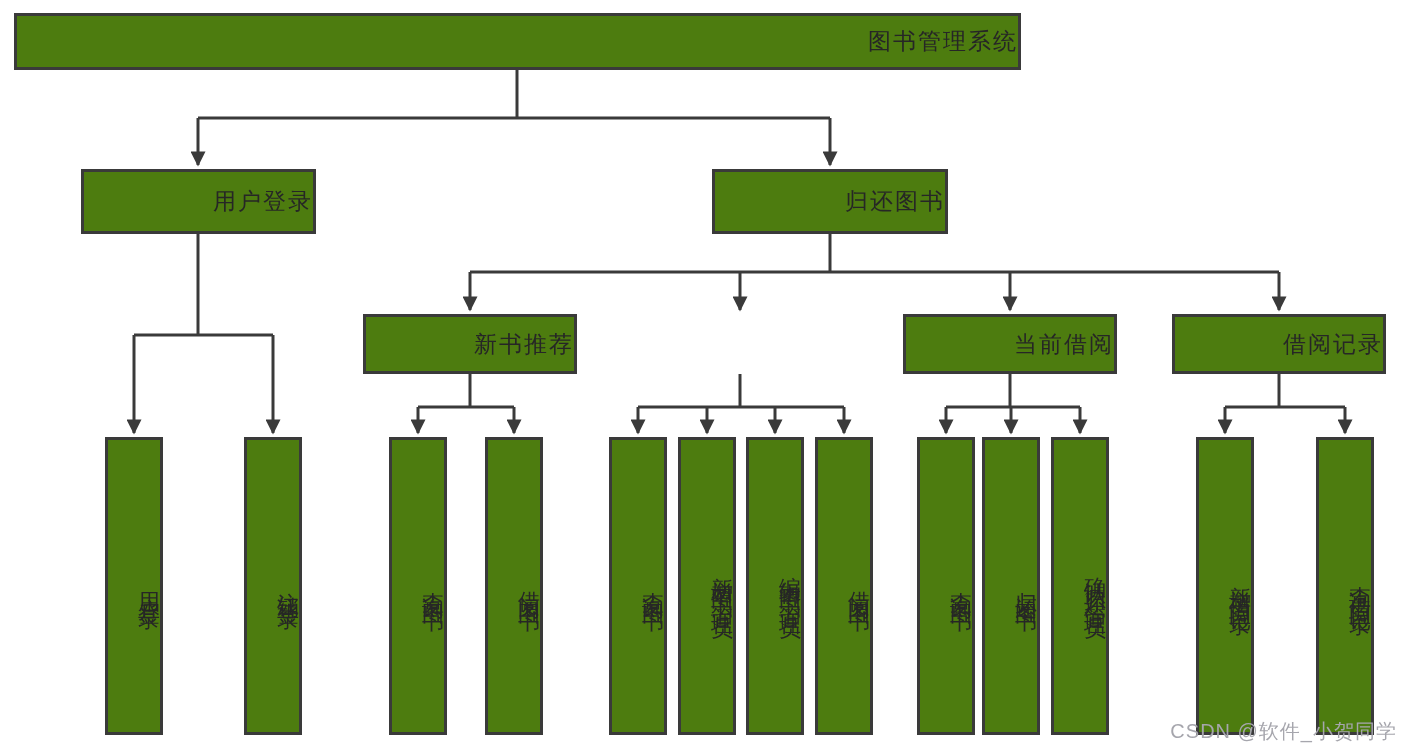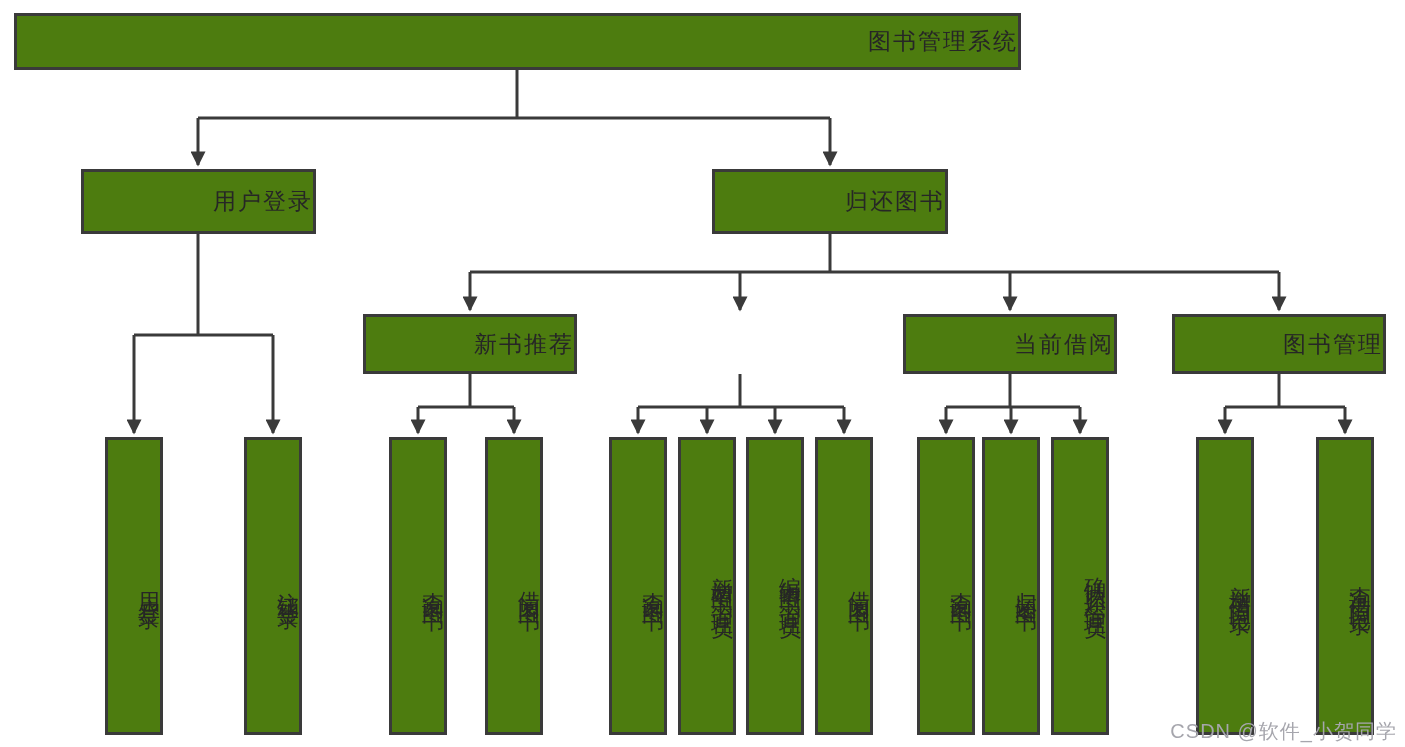--- a/index.html
+++ b/index.html
@@ -121,21 +121,21 @@
     <span class="h-label">归还图书</span>
   </div>
 
   <div class="node l3 box-new-book">
     <span class="h-label">新书推荐</span>
   </div>
   <div class="node l3 box-current-borrow">
     <span class="h-label">当前借阅</span>
   </div>
   <div class="node l3 box-borrow-records">
-    <span class="h-label">图书管理</span>
+    <span class="h-label">借阅记录</span>
   </div>
 
   <div class="node leaf leaf-1">
     <span class="v-label">用户登录</span>
   </div>
   <div class="node leaf leaf-2">
     <span class="v-label">注销登录</span>
   </div>
   <div class="node leaf leaf-3">
     <span class="v-label">查询图书</span>

